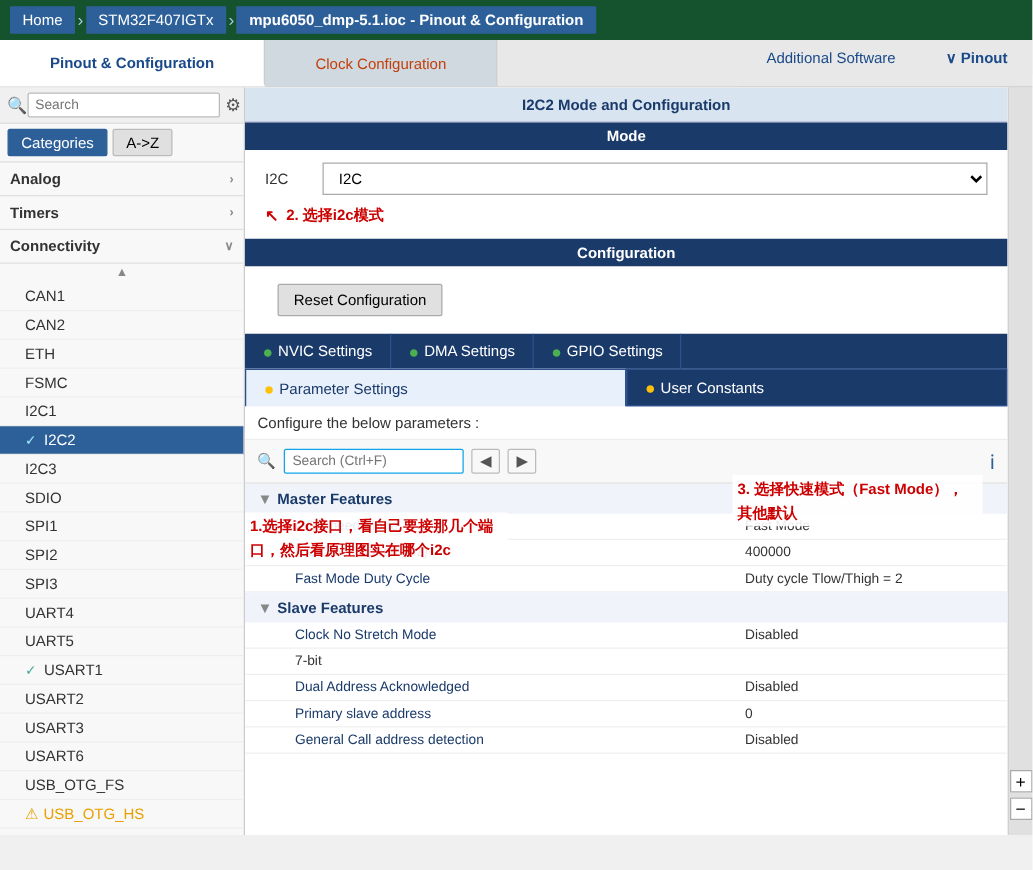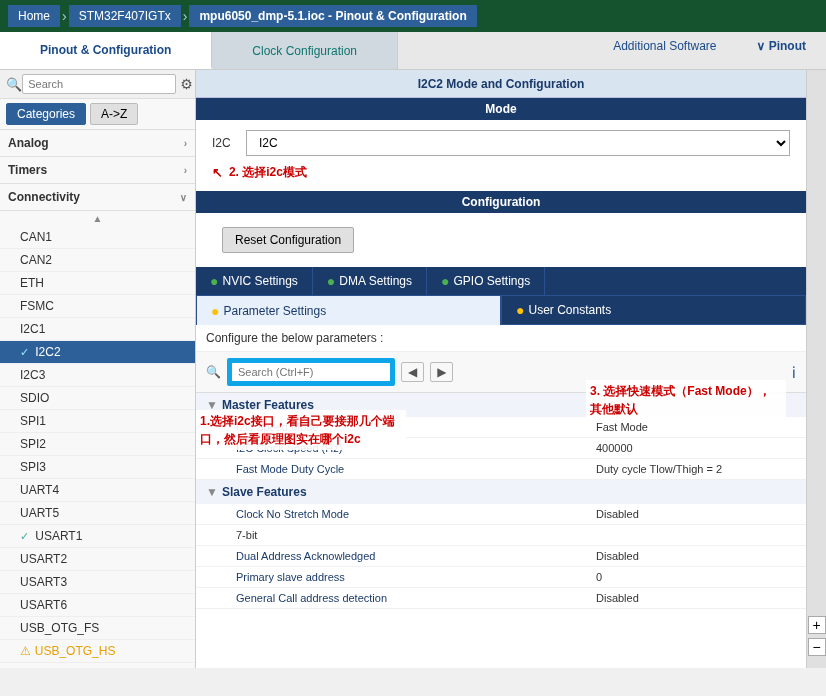--- a/index.html
+++ b/index.html
@@ -21,21 +21,21 @@
 
     
     .tab-row {
       display: flex; background: #e8e8e8; border-bottom: 1px solid #ccc; height: 38px;
     }
     .tab {
       padding: 8px 40px; cursor: pointer; font-size: 13px; display: flex; align-items: center;
       border-right: 1px solid #ccc;
     }
     .tab.active { background: #fff; border-bottom: 2px solid #fff; font-weight: bold; color: #1a4a8a; }
-    .tab.inactive { background: #d0d8e0; color: #0f766e; }
+    .tab.inactive { background: #d0d8e0; color: #c2410c; }
 
     
     .sub-tab-row {
       display: flex; background: #c8d4e0; height: 28px; align-items: center;
       border-bottom: 1px solid #bbb;
     }
     .sub-tab {
       padding: 4px 20px; cursor: pointer; font-size: 12px; color: #1a4a8a;
     }
     .sub-tab.active { font-weight: bold; text-align: center; }
@@ -91,21 +91,21 @@
     }
     .panel-header {
       background: #d8e4f0; text-align: center; padding: 6px; font-size: 13px;
       color: #1a3a6a; font-weight: bold; border-bottom: 1px solid #bbd;
     }
     .section-header {
       background: #1a3a6a; color: #fff; text-align: center; padding: 4px;
       font-size: 12px; font-weight: bold; margin: 0;
     }
     .mode-section { padding: 10px 16px; }
-    .mode-row { display: flex; align-items: center; gap: 4px; margin-bottom: 8px; }
+    .mode-row { display: flex; align-items: center; gap: 16px; margin-bottom: 8px; }
     .mode-label { font-size: 12px; color: #333; width: 30px; }
     .mode-select {
       flex: 1; padding: 4px 8px; border: 1px solid #aaa; font-size: 12px;
       background: #fff; cursor: pointer;
     }
     .annotation-arrow {
       color: #cc0000; font-size: 13px; font-weight: bold;
     }
     .annotation-text {
       color: #cc0000; font-size: 12px; font-weight: bold;
@@ -133,22 +133,22 @@
       display: flex; align-items: center; gap: 4px;
       border: 1px solid #2a5090; background: #1a3a6a; color: #fff;
     }
     .params-tab.active-tab { background: #e8f0fb; color: #1a3a6a; border-bottom: none; }
 
     .search-bar {
       display: flex; align-items: center; padding: 6px 10px; gap: 6px;
       border-bottom: 1px solid #ddd; background: #f8f8f8;
     }
     .search-bar input {
-      border: 5px solid #0ea5e9; padding: 3px 6px; font-size: 11px;
-      width: 168px; border-radius: 2px;
+      border: 1px solid #0ea5e9; padding: 3px 6px; font-size: 11px;
+      width: 144px; border-radius: 2px;
     }
     .search-nav-btn {
       background: none; border: 1px solid #bbb; cursor: pointer; font-size: 12px;
       padding: 2px 6px; border-radius: 2px; color: #555;
     }
     .info-icon { color: #2d6099; font-size: 16px; margin-left: auto; cursor: pointer; }
 
     .configure-text {
       padding: 6px 10px; font-size: 12px; color: #333; border-bottom: 1px solid #eee;
     }

